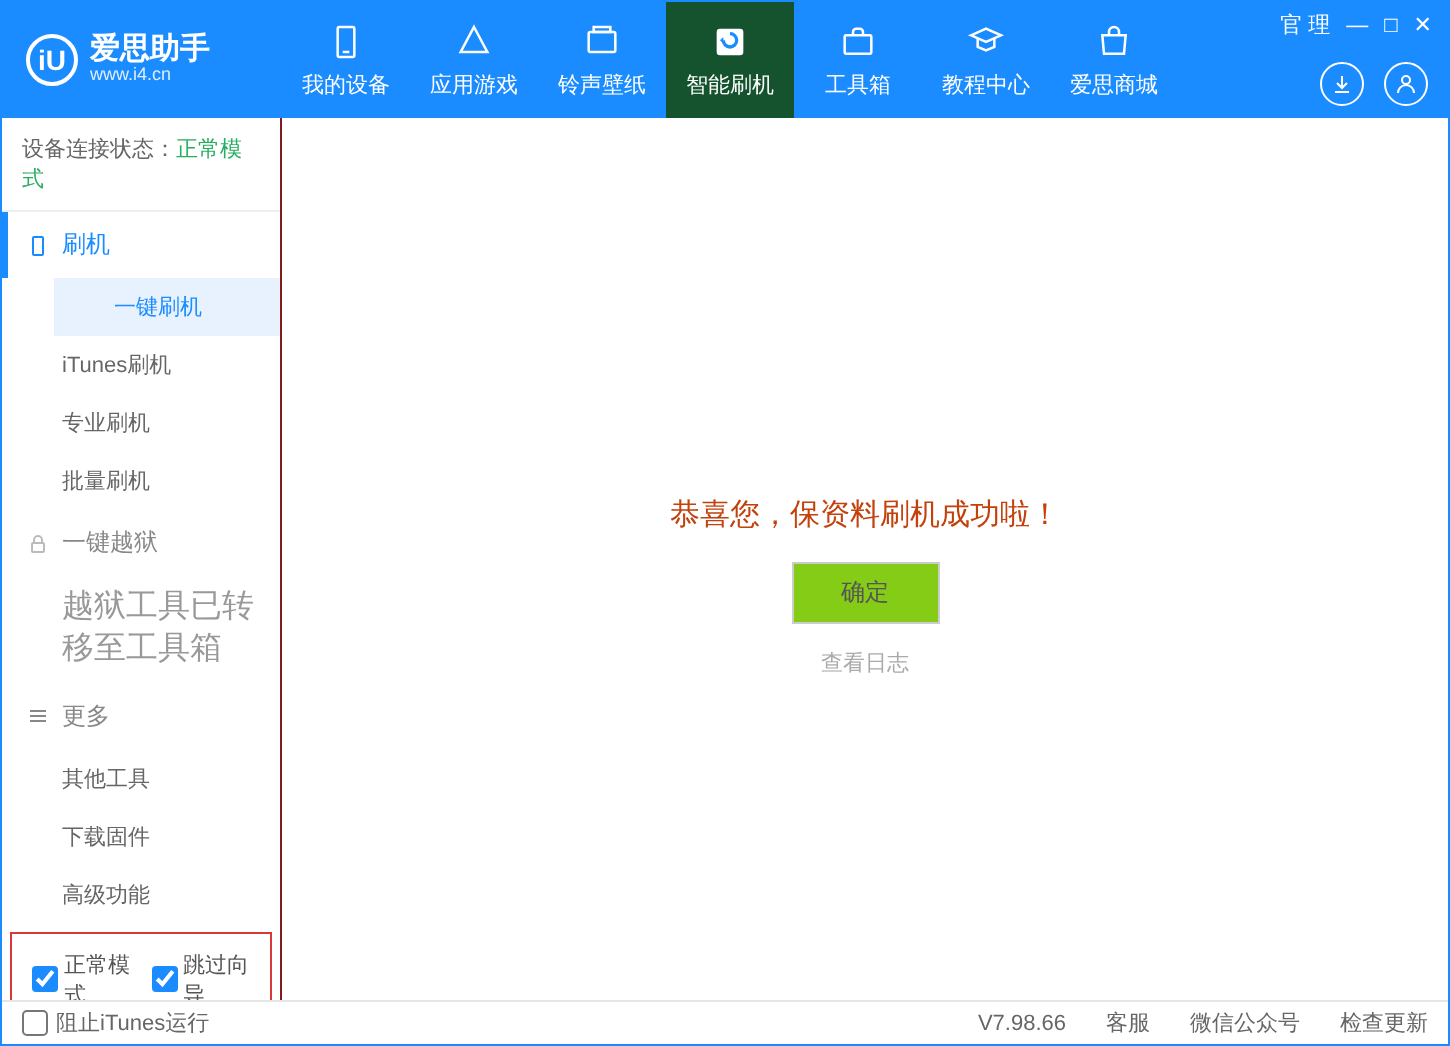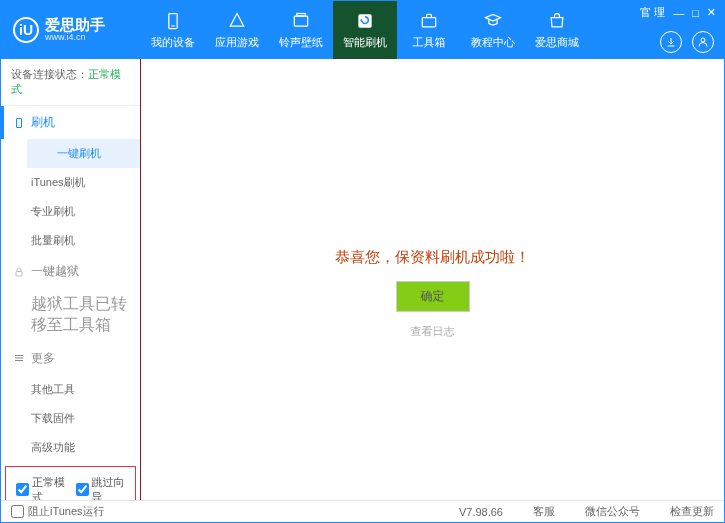--- a/index.html
+++ b/index.html
@@ -39,21 +39,21 @@
 .ribbon { position: absolute; top: 78px; left: 10px; right: 10px; height: 44px; background: #ffb82e; display: flex; align-items: center; justify-content: center; }
 .ribbon:before, .ribbon:after { content: ''; position: absolute; width: 0; height: 0; border-style: solid; top: 6px; }
 .ribbon:before { left: -14px; border-width: 18px 14px 18px 0; border-color: transparent #e8a420 transparent transparent; }
 .ribbon:after { right: -14px; border-width: 18px 0 18px 14px; border-color: transparent transparent transparent #e8a420; }
 .ribbon-text { color: #fff; font-size: 22px; font-weight: 900; font-style: italic; letter-spacing: 1px; }
 .success-msg { margin-top: 28px; font-size: 15px; color: #c2410c; }
 .ok-btn { margin-top: 14px; padding: 6px 24px; border: 1px solid #ccc; background: #84cc16; color: #555; font-size: 12px; cursor: pointer; }
 .log-link { margin-top: 12px; font-size: 11px; color: #aaa; cursor: pointer; }
 .footer { height: 22px; border-top: 1px solid #e5e5e5; display: flex; align-items: center; padding: 0 10px; font-size: 11px; color: #666; justify-content: space-between; }
 .footer-left { display: flex; align-items: center; gap: 4px; }
-.footer-right { display: flex; gap: 30px; align-items: center; }
+.footer-right { display: flex; gap: 20px; align-items: center; }
 svg { display: block; }
 </style>
 </head>
 <body>
 
 <div class="header">
   <div class="logo-area">
     <div class="logo-badge">iU</div>
     <div class="logo-text">
       <span class="logo-title">爱思助手</span>

